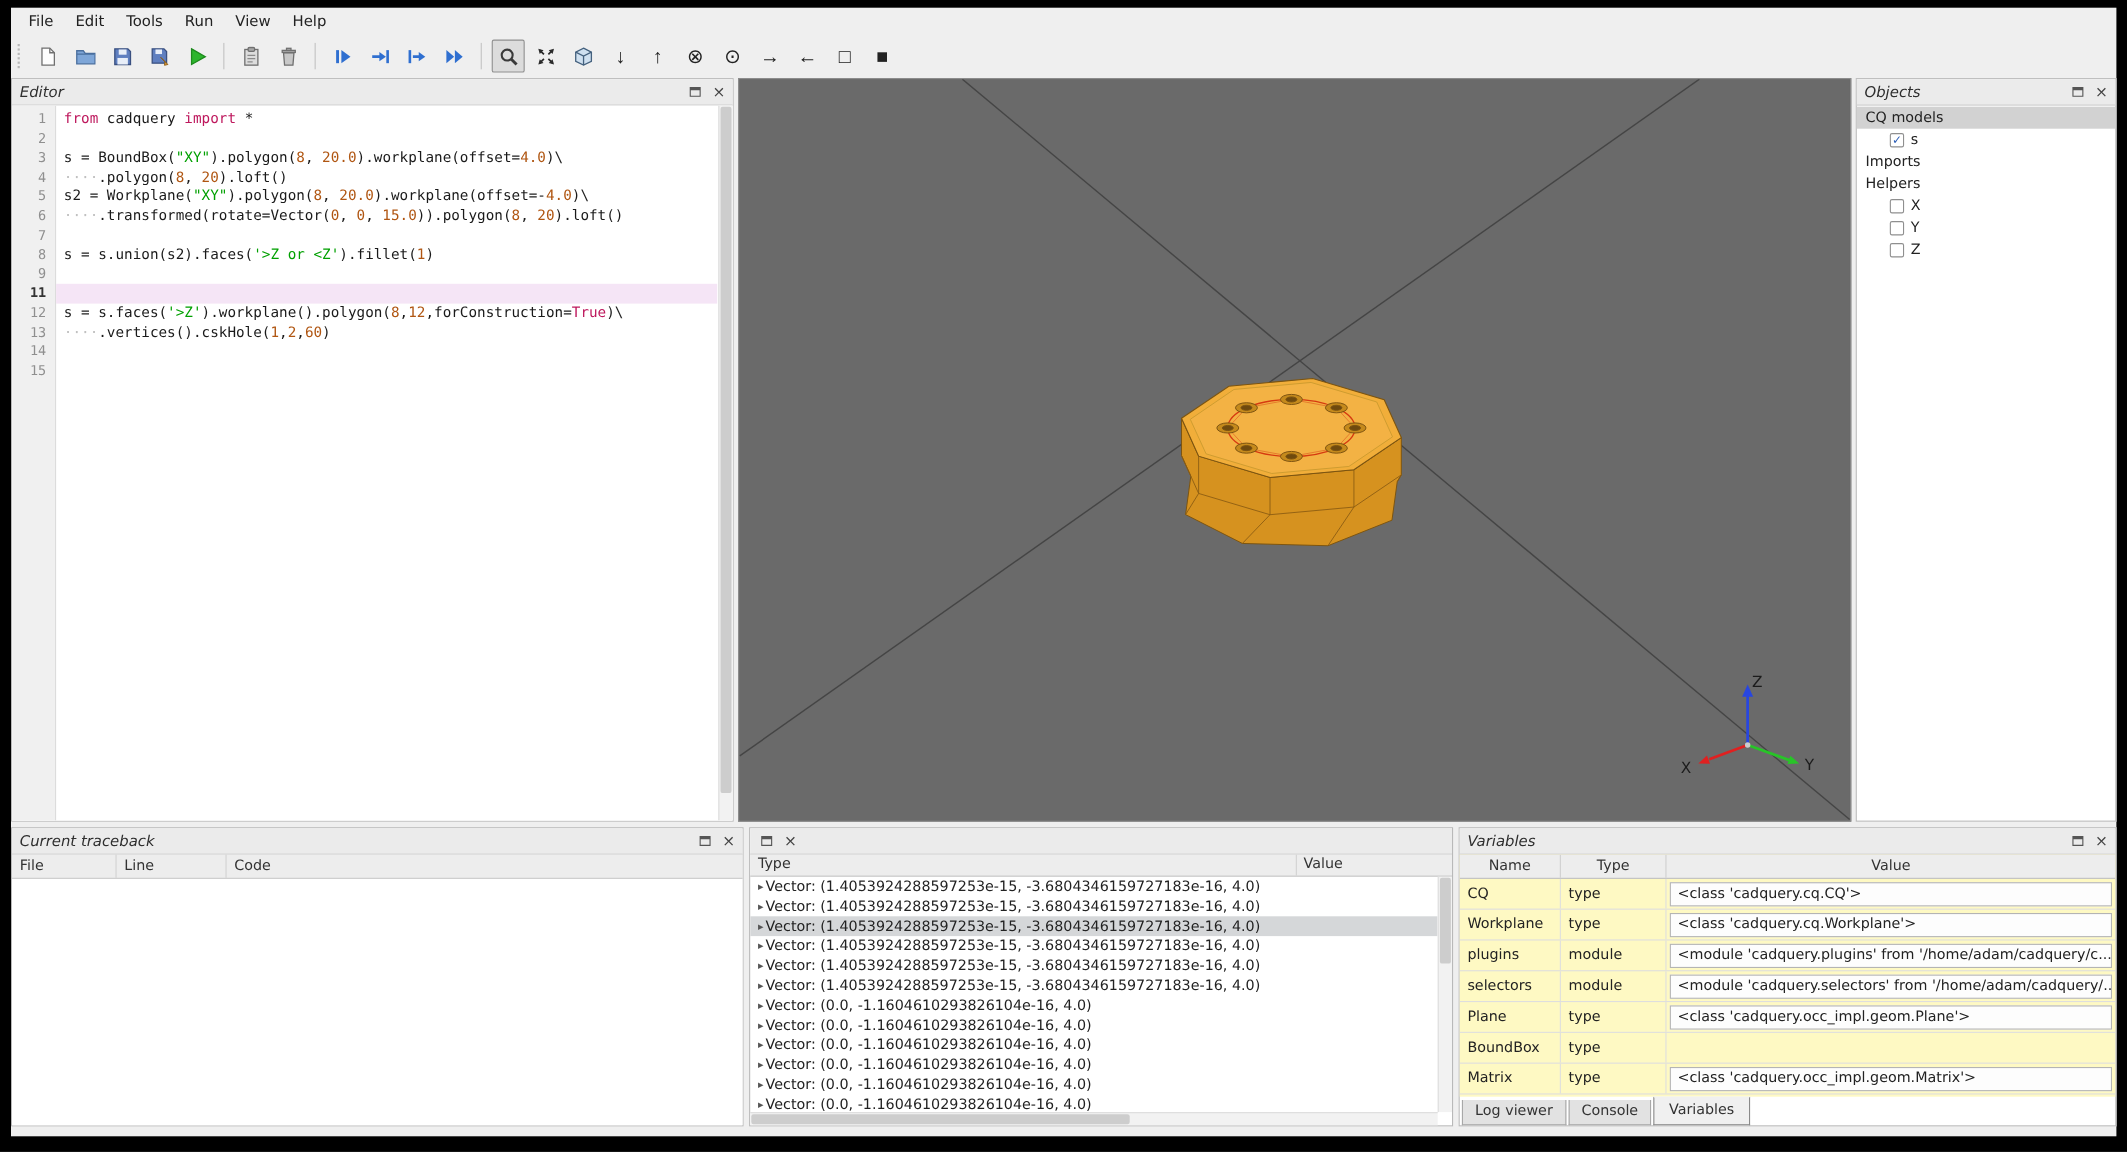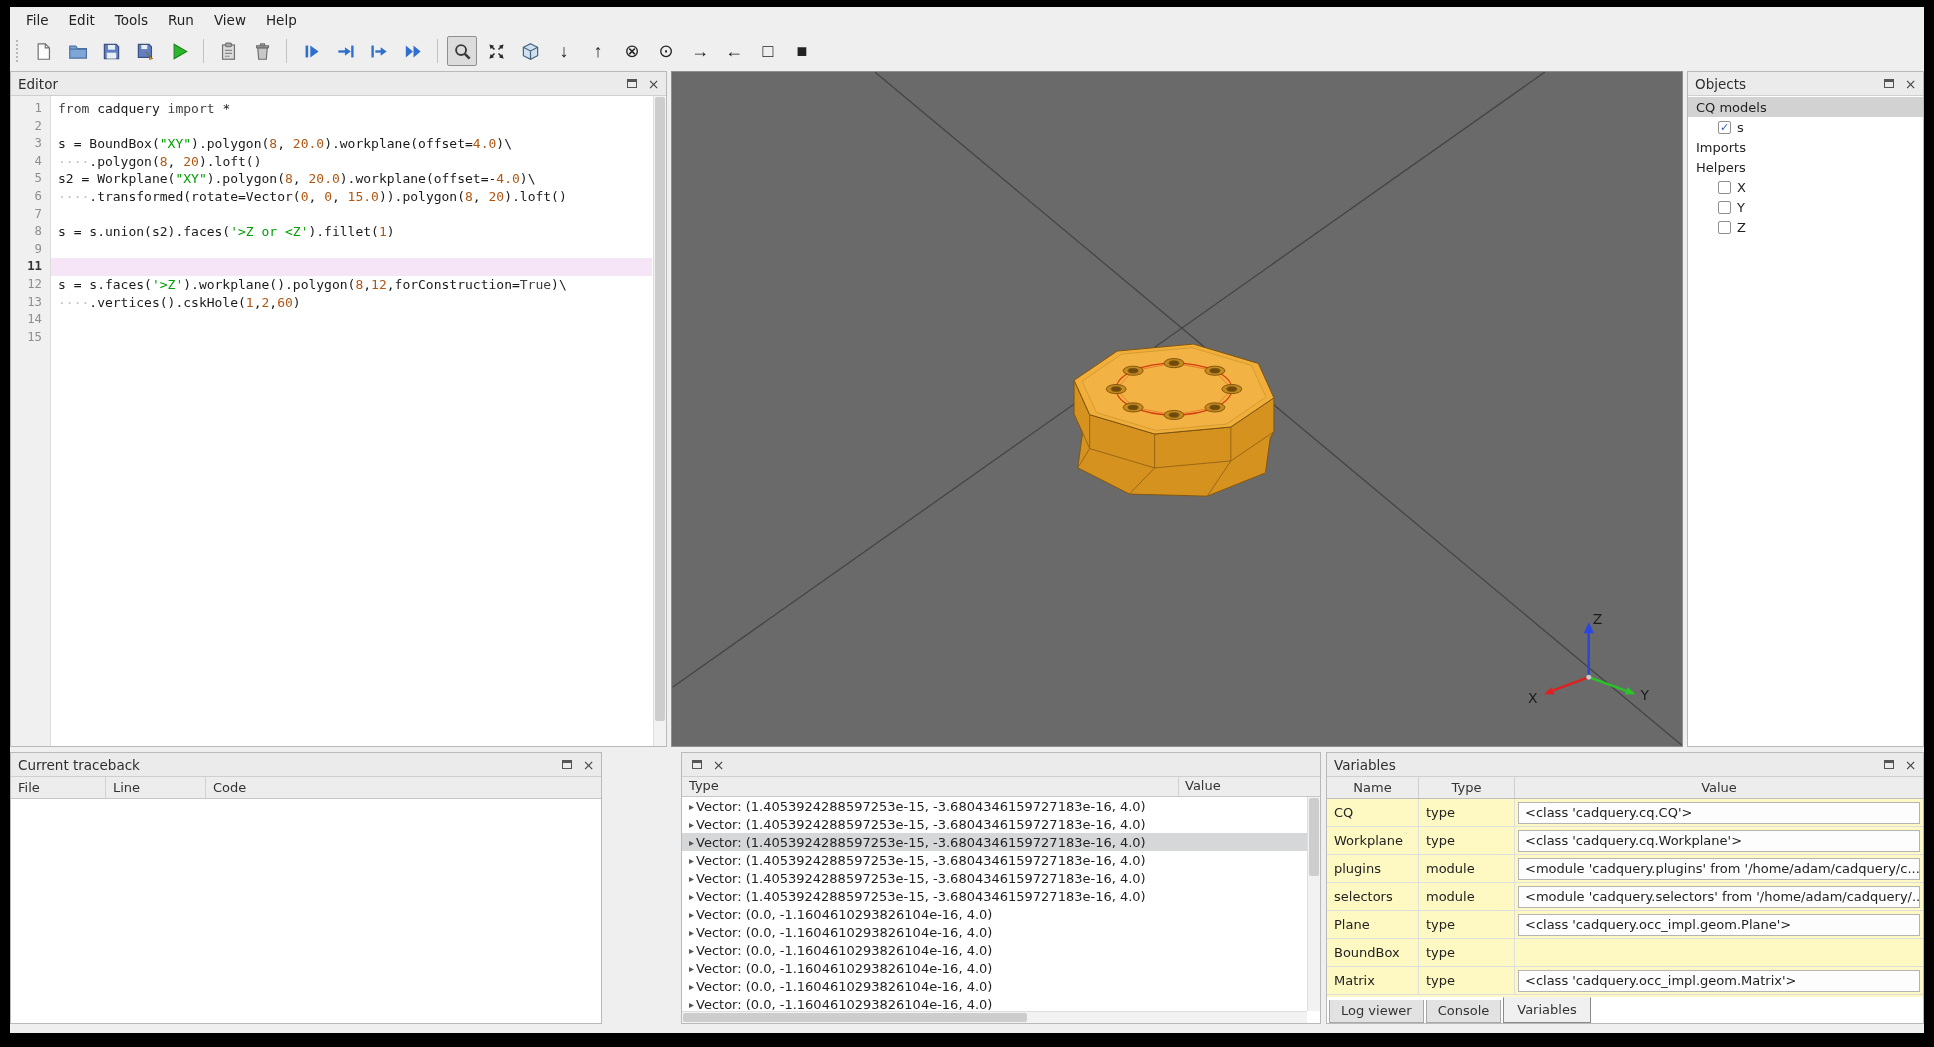--- a/index.html
+++ b/index.html
@@ -15,59 +15,59 @@
   .tb-handle { width:5px; height:22px; border-left:2px dotted #b8b8b8; margin:0 5px 0 2px; }
   .tb-sep { width:1px; height:24px; background:#c2c2c2; margin:0 7px; }
   .tb-btn { width:30px; height:30px; margin:0 2px; border:1px solid transparent; background:transparent;
             display:inline-flex; align-items:center; justify-content:center; }
   .tb-btn svg { width:19px; height:19px; }
   .tb-btn.active { border:1px solid #8f8f8f; background:#dcdcdc; border-radius:2px; }
   .tb-char { font-size:18px; line-height:18px; color:#222; }
 
   
   .panel { position:absolute; background:#fff; border:1px solid #b9b9b9; }
-  .titlebar { height:24px; background:#ebebeb; border-bottom:1px solid #cfcfcf; display:flex; align-items:center; padding:0 5px 0 7px; }
+  .titlebar { height:24px; background:#ebebeb; border-bottom:1px solid #cfcfcf; display:flex; align-items:center; padding:0 5px 0 7px;font-style:italic; }
   .titlebar .title { font-size:13.5px; color:#2e2e2e; flex:1; }
   .dock-btns { display:flex; align-items:center; gap:7px; }
   .dock-btn { width:15px; height:15px; display:inline-flex; align-items:center; justify-content:center; cursor:default; }
   .float-glyph { width:10px; height:9px; border:1px solid #555; border-top:3px solid #555; display:inline-block; }
   .dock-close { font-size:14px; color:#444; line-height:14px; }
 
   
   #editor-panel { left:0; top:64px; width:657px; height:676px; }
   .editor-body { position:relative; height:650px; overflow:hidden; background:#fff; }
   .gutter-bg { position:absolute; left:0; top:0; bottom:0; width:40px; background:#f0f0f0; border-right:1px solid #dcdcdc; }
   .ed-lines { position:absolute; left:0; top:4px; right:14px; }
   .ed-row { display:flex; height:17.6px; font-family:"DejaVu Sans Mono",monospace; font-size:13px; line-height:17.6px; }
   .ed-row .ln { flex:0 0 40px; text-align:right; padding-right:9px; color:#8f8f8f; font-size:12.3px; }
   .ed-row .code { flex:1; padding-left:7px; white-space:pre; color:#1a1a1a; }
   .ed-row.cur .code { background:#f5e5f6; }
   .ed-row.cur .ln { color:#333; font-weight:bold; }
-  .tok-kw { color:#404040; }
+  .tok-kw { color:#be185d; }
   .tok-str { color:#00a000; }
   .tok-num { color:#b05612; }
   .tok-ws { color:#c0c0c0; }
   .tok-pl { color:#1a1a1a; }
   .vscroll { position:absolute; right:0; top:0; bottom:0; width:13px; background:#f2f2f2; border-left:1px solid #ddd; }
   .vscroll .thumb { position:absolute; left:1px; right:1px; top:1px; background:#cdcdcd; border-radius:2px; }
 
   
   #viewport-panel { left:661px; top:64px; width:1012px; height:676px; border:1px solid #8f8f8f; background:#6a6a6a; }
   #viewport-panel svg { display:block; width:100%; height:100%; }
 
   
   #objects-panel { left:1677px; top:64px; width:237px; height:676px; }
   .tree { padding-top:1px; }
   .tree-row { height:20px; display:flex; align-items:center; font-size:13px; color:#222; }
   .tree-row.sel { background:#d2d2d2; }
   .cbx { width:13px; height:13px; border:1px solid #8f8f8f; background:#fff; border-radius:2px; margin-right:6px;
          display:inline-flex; align-items:center; justify-content:center; font-size:11px; color:#2d5fb8; line-height:11px; }
 
   
-  #traceback-panel { left:0; top:745px; width:592px; height:272px; }
+  #traceback-panel { left:0; top:745px; width:666px; height:272px; }
   .tb-cols { display:flex; height:22px; background:#ededed; border-bottom:1px solid #c6c6c6; font-size:13px; color:#333; }
   .tb-col { border-right:1px solid #d2d2d2; padding:3px 0 0 7px; }
   .tb-col.c0 { width:95px; } .tb-col.c1 { width:100px; } .tb-col.c2 { flex:1; border-right:none; }
 
   #inspector-panel { left:671px; top:745px; width:640px; height:272px; }
   .insp-hdr { display:flex; height:20px; background:#ededed; border-bottom:1px solid #c6c6c6; font-size:13px; color:#333; }
   .insp-h0 { width:497px; padding:1px 0 0 7px; border-right:1px solid #d2d2d2; }
   .insp-h1 { flex:1; padding:1px 0 0 6px; }
   .insp-rows { position:absolute; left:0; top:44px; right:13px; bottom:12px; overflow:hidden; }
   .insp-row { height:18px; display:flex; align-items:center; font-size:13px; color:#222; white-space:nowrap; }

